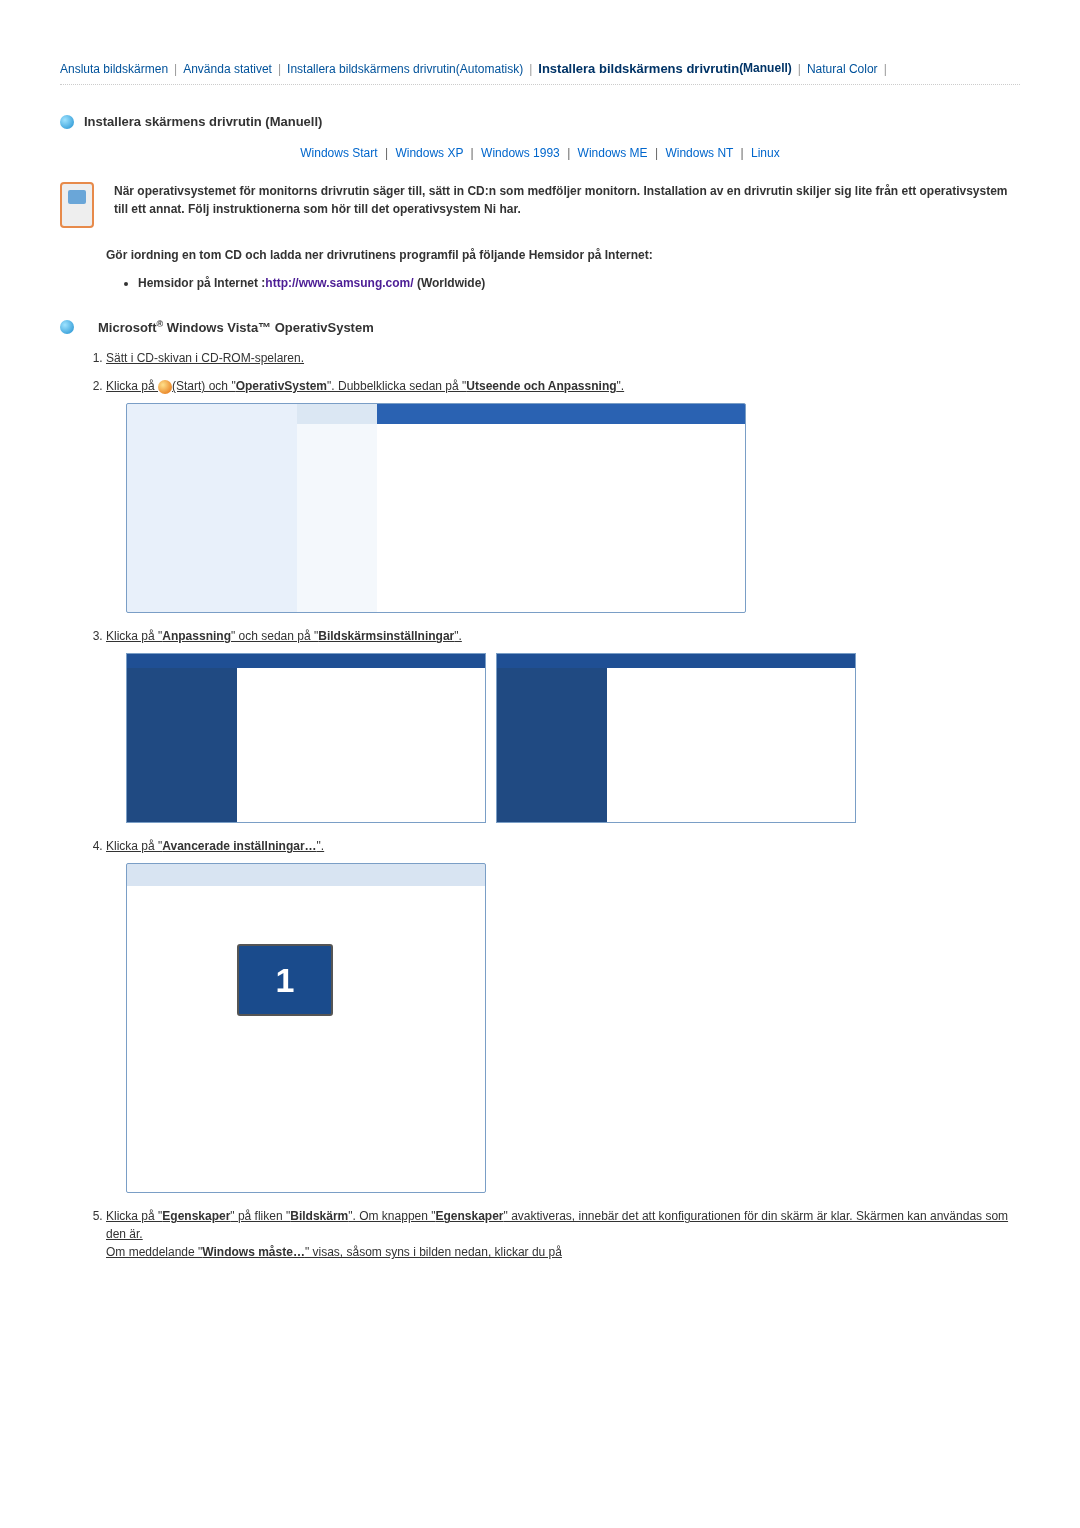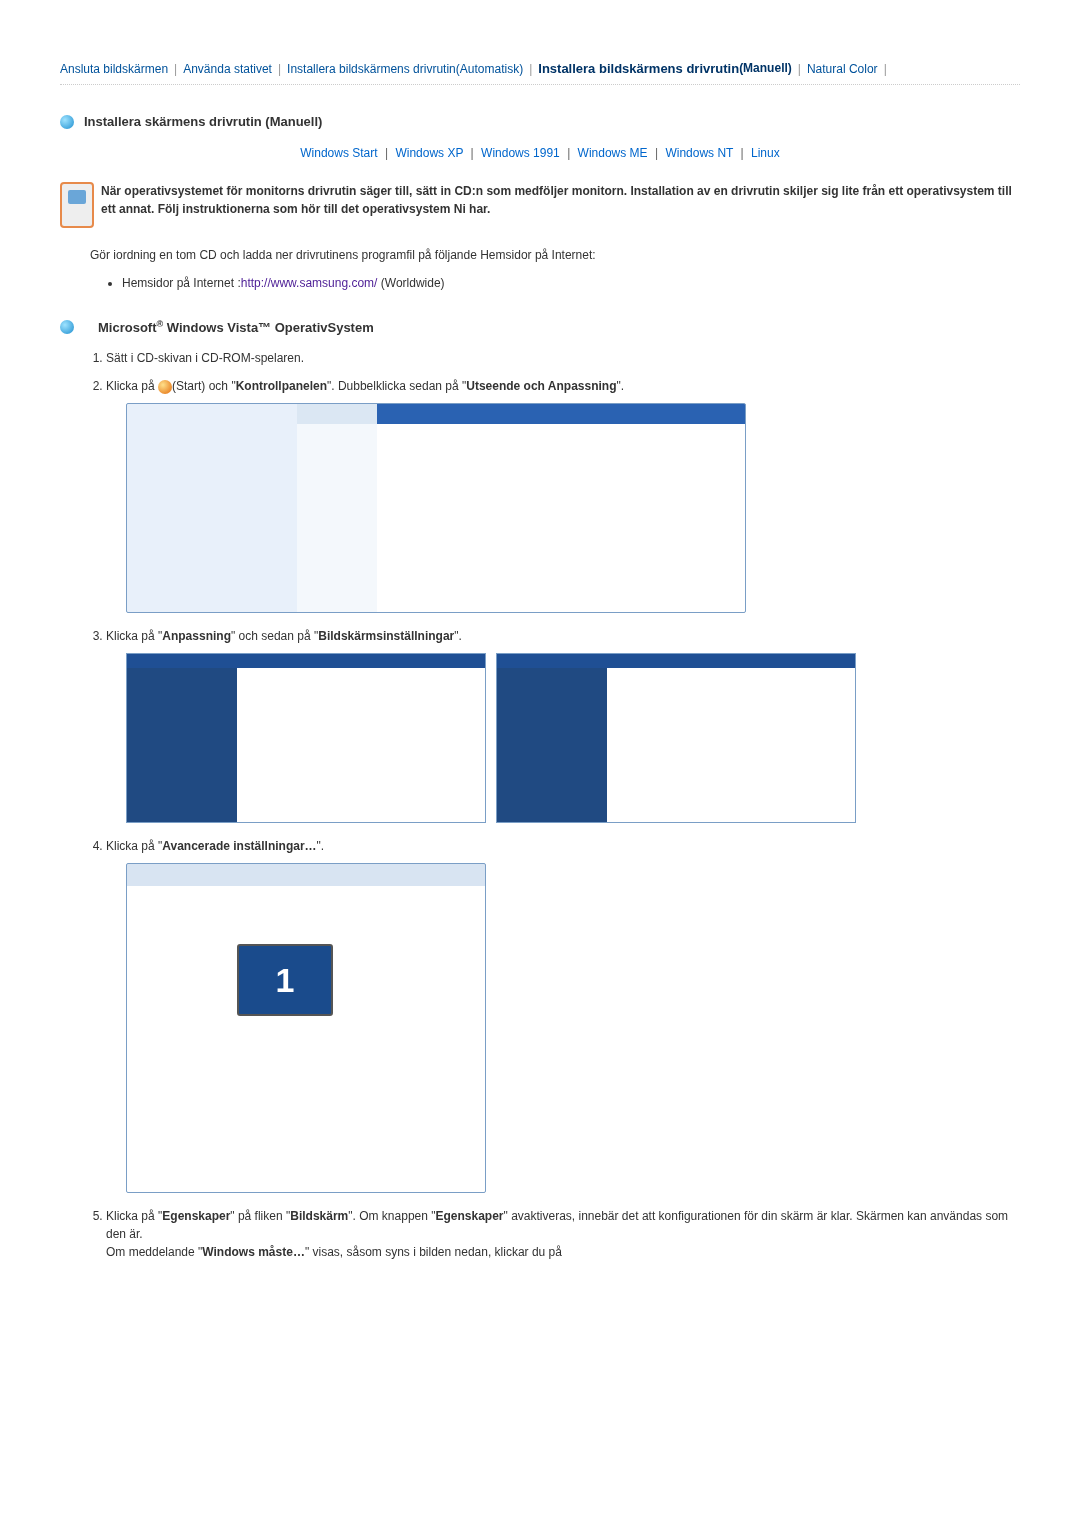--- a/index.html
+++ b/index.html
@@ -45,42 +45,42 @@
   }
   .anchors {
     text-align:center;
     font-size:12px;
     margin-bottom:20px;
   }
   .anchors a { color:#0066cc; text-decoration:none; }
   .anchors .asep { color:#666; padding:0 4px; }
   .notice-row {
     display:flex;
-    gap:7px;
+    gap:20px;
     margin:10px 0 18px 0;
   }
   .notice-icon {
     width:34px; height:46px; flex:0 0 auto;
     background:#eee;
     border:2px solid #e78a4a;
     border-radius:4px;
     position:relative;
   }
   .notice-icon::after{
     content:""; position:absolute; left:6px; right:6px; top:6px; bottom:22px;
     background:#6aa6d8; border-radius:2px;
   }
   .notice-text { font-weight:bold; font-size:12px; }
-  .body-indent { margin-left:30px; margin-right:20px; }
+  .body-indent { margin-left:46px; margin-right:20px;font-weight:bold; }
   .para { margin:10px 0; font-size:12px; }
   ul.disc { list-style:disc; margin-left:32px; }
   ul.disc li { margin:4px 0; }
   .link { color:#4c1d95; text-decoration:none; }
   ol.num { list-style:decimal; margin-left:46px; }
-  ol.num > li { margin:10px 0; }
+  ol.num > li { margin:10px 0;text-decoration:underline; }
   .bold { font-weight:bold; }
   .screenshot {
     background:#dbe7f3;
     border:1px solid #7a9ec6;
     border-radius:2px;
     margin:8px 0 14px 20px;
     position:relative;
     overflow:hidden;
   }
   .shot-a { width:620px; height:210px;
@@ -140,21 +140,21 @@
 <div class="section-head">
   <span class="bullet-circle"></span>
   <span>Installera skärmens drivrutin (Manuell)</span>
 </div>
 
 <div class="anchors">
   <a href="#" class="link">Windows Start</a>
   <span class="asep">|</span>
   <a href="#" class="link">Windows XP</a>
   <span class="asep">|</span>
-  <a href="#" class="link">Windows 1991</a>
+  <a href="#" class="link">Windows 1993</a>
   <span class="asep">|</span>
   <a href="#" class="link">Windows ME</a>
   <span class="asep">|</span>
   <a href="#" class="link">Windows NT</a>
   <span class="asep">|</span>
   <a href="#" class="link">Linux</a>
 </div>
 
 <div class="notice-row">
   <div class="notice-icon"></div>
@@ -179,21 +179,21 @@
 </div>
 
 <ol class="num">
 
   <li>
     <span>Sätt i CD-skivan i CD-ROM-spelaren.</span>
   </li>
 
   <li>
     <span>
-      <span>Klicka på </span><span style="display:inline-block;width:14px;height:14px;border-radius:50%;background:radial-gradient(circle at 35% 35%,#ffe08a,#e26a0a);vertical-align:middle;"></span><span>(Start) och "</span><span class="bold">Kontrollpanelen</span><span>". Dubbelklicka sedan på "</span><span class="bold">Utseende och Anpassning</span><span>".</span>
+      <span>Klicka på </span><span style="display:inline-block;width:14px;height:14px;border-radius:50%;background:radial-gradient(circle at 35% 35%,#ffe08a,#e26a0a);vertical-align:middle;"></span><span>(Start) och "</span><span class="bold">OperativSystem</span><span>". Dubbelklicka sedan på "</span><span class="bold">Utseende och Anpassning</span><span>".</span>
     </span>
     <div class="screenshot shot-a"></div>
   </li>
 
   <li>
     <span>
       <span>Klicka på "</span><span class="bold">Anpassning</span><span>" och sedan på "</span><span class="bold">Bildskärmsinställningar</span><span>".</span>
     </span>
     <div class="shot-pair">
       <div class="shot-b1"></div>

